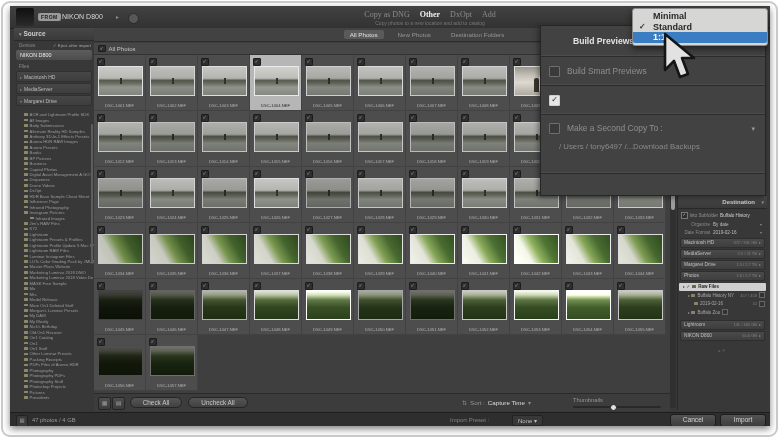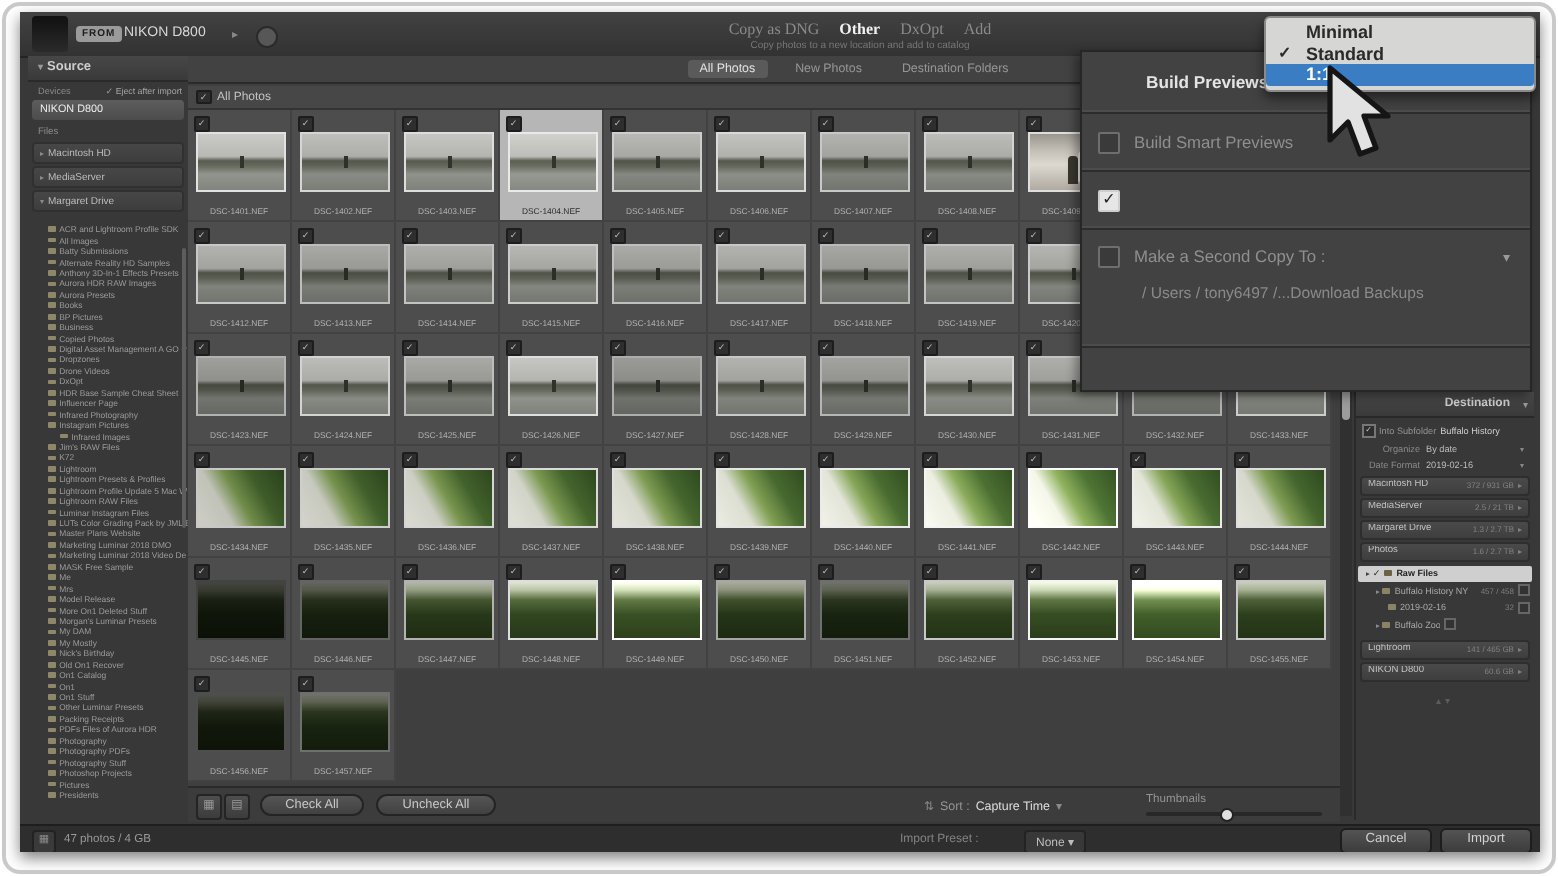--- a/index.html
+++ b/index.html
@@ -84,21 +84,21 @@
 
   
   .fh-panel{position:absolute;left:530px;top:19px;width:226px;height:171px;background:#424242;border:1px solid #262626;box-shadow:-2px 2px 5px rgba(0,0,0,.4);z-index:50;box-sizing:border-box;}
   .fh-row{position:relative;border-bottom:1px solid #2c2c2c;box-shadow:inset 0 -1px 0 #4c4c4c;display:flex;align-items:center;}
   .fh-cb{width:9px;height:9px;border:1px solid #6e6e6e;background:#3a3a3a;border-radius:1px;margin:0 7px 0 8px;flex:none;}
   .fh-cb.on{background:#e6e6e6;color:#1c1c1c;font-size:8px;line-height:8px;text-align:center;border-color:#cfcfcf;}
   .fh-lab-dim{color:#8f8f8f;font-size:8.4px;}
   .fh-lab-bright{color:#ededed;font-size:8.4px;font-weight:bold;}
   .fh-bp-lab{margin-left:32px;color:#e4e4e4;font-size:8.6px;font-weight:bold;}
   .fh-dd-arrow{position:absolute;right:10px;color:#9a9a9a;font-size:7px;}
-  .fh-path{position:absolute;left:30px;top:27px;color:#8a8a8a;font-size:7.8px;}
+  .fh-path{position:absolute;left:18px;top:27px;color:#8a8a8a;font-size:7.8px;}
 
   
   .popup{position:absolute;left:622px;top:2px;width:134px;background:#d6d6d4;border:1px solid #8a8a8a;border-radius:3px;box-shadow:0 3px 6px rgba(0,0,0,.5);z-index:60;padding:2px 0;}
   .mi{position:relative;height:10.5px;line-height:10.5px;padding-left:20px;font-size:9px;font-weight:bold;color:#2a2a2a;white-space:nowrap;}
   .mi .chk{position:absolute;left:6px;font-size:8px;}
   .mi.hi{background:#3b7dc2;color:#ffffff;border-radius:0 0 2px 2px;}
 
   .cursor{position:absolute;left:652px;top:26px;z-index:70;}
 
   

